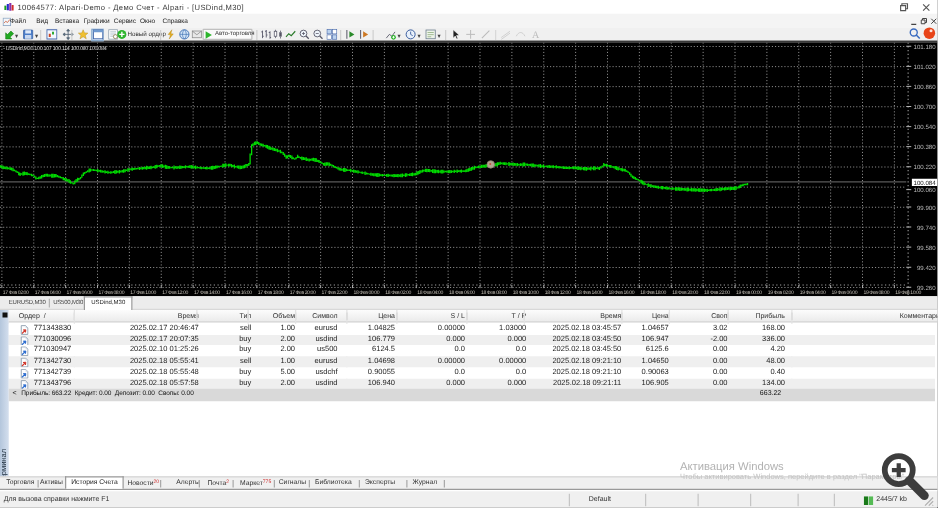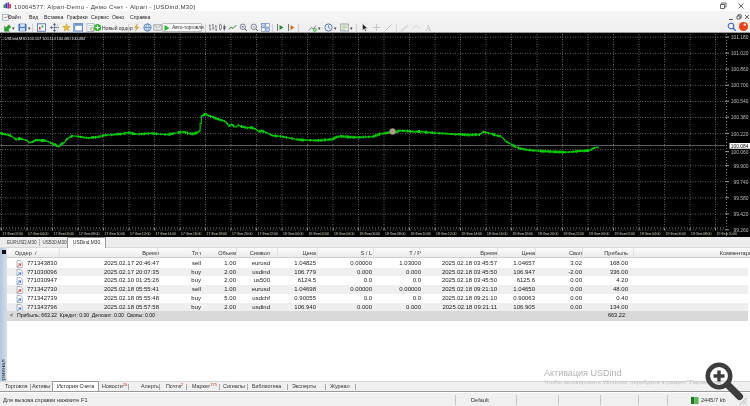--- a/index.html
+++ b/index.html
@@ -508,21 +508,21 @@
       <div style="position:absolute;left:485px;top:0;width:90px;text-align:right">0.00</div>
       <div style="position:absolute;left:531px;top:0;width:90px;text-align:right">134.00</div>
     </div>
 
 <div class="abs" style="left:7px;top:311.3px;width:741px;height:9.5px;background:#d9d9d9;font-size:5.6px;line-height:9.5px;color:#111">
   <div class="abs" style="left:3px;top:0">&lt;</div>
   <div class="abs" style="left:10px;top:0;font-size:5.2px;letter-spacing:-0.05px">Прибыль: 663.22&nbsp;&nbsp;Кредит: 0.00&nbsp;&nbsp;Депозит: 0.00&nbsp;&nbsp;Свопы: 0.00</div>
   <div class="abs" style="left:528px;top:0;width:90px;text-align:right">663.22</div>
 </div>
 
-<div class="abs" style="left:544px;top:368px;font-size:9px;color:#b2b2b2;z-index:5">Активация USDind</div>
+<div class="abs" style="left:544px;top:368px;font-size:9px;color:#b2b2b2;z-index:5">Активация Windows</div>
 <div class="abs" style="left:544px;top:379px;font-size:6px;color:#c2c2c2;z-index:5">Чтобы активировать Windows, перейдите в раздел "Параметры".</div>
 
 <div class="abs" style="left:0;top:381px;width:750px;height:11px;background:#f0f0f0;border-top:1px solid #d5d5d5"></div>
 <div class="abs" style="left:0;top:391px;width:750px;height:1px;background:#9a9a9a;z-index:2"></div>
 <div style="position:absolute;left:5px;top:382px;height:9px;font-size:5.4px;line-height:9px;color:#333">Торговля</div>
 <div style="position:absolute;left:32px;top:382px;height:9px;font-size:5.4px;line-height:9px;color:#333">Активы</div>
 <div style="position:absolute;left:52px;top:381px;height:10px;padding:0 4px;background:#fff;border:1px solid #9a9a9a;border-bottom:none;font-size:5.4px;line-height:9px;color:#222;z-index:3">История Счета</div>
 <div style="position:absolute;left:102px;top:382px;height:9px;font-size:5.4px;line-height:9px;color:#333">Новости<span style="color:#cc2222;font-size:4px;position:relative;top:-2px">20</span></div>
 <div style="position:absolute;left:141px;top:382px;height:9px;font-size:5.4px;line-height:9px;color:#333">Алерты</div>
 <div style="position:absolute;left:166px;top:382px;height:9px;font-size:5.4px;line-height:9px;color:#333">Почта<span style="color:#cc2222;font-size:4px;position:relative;top:-2px">2</span></div>

